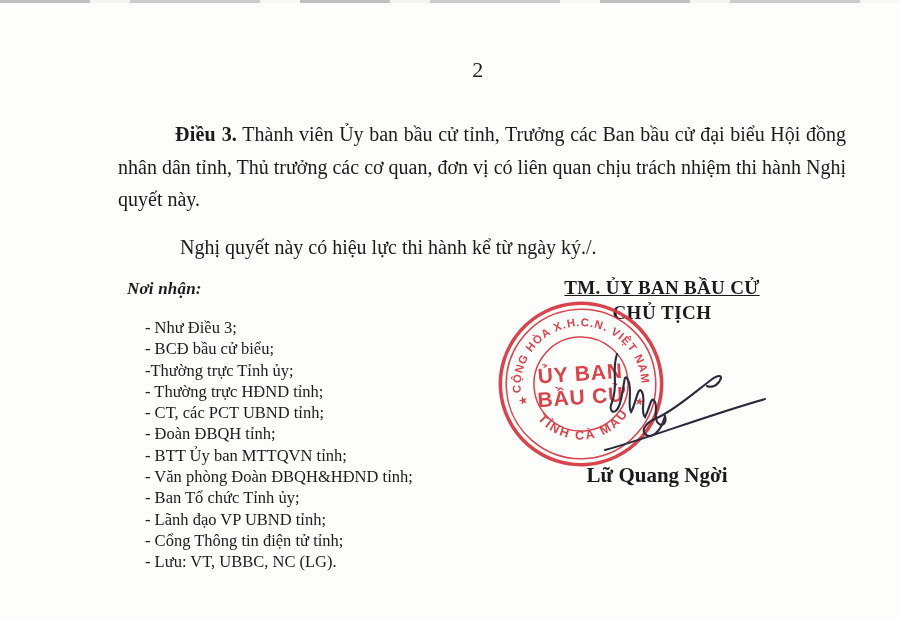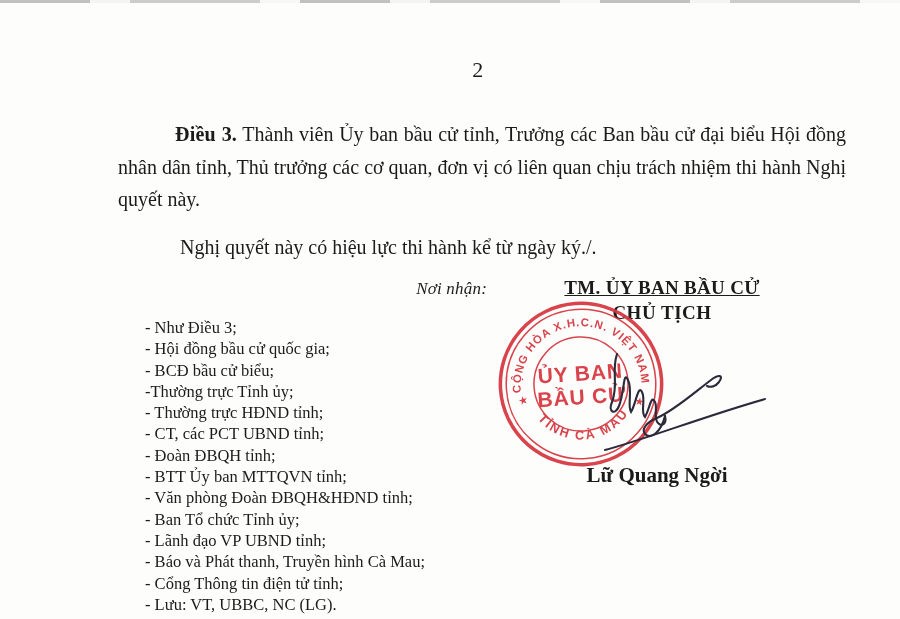--- a/index.html
+++ b/index.html
@@ -35,22 +35,22 @@
   .para-1 b { letter-spacing: .2px; }
   .para-2 {
     position: absolute; top: 211px; left: 180px; width: 670px;
     font-size: 20px; line-height: 32px;
   }
   .recipients {
     position: absolute; top: 279px; left: 127px; width: 360px;
     font-size: 16.5px;
   }
   .recipients-heading {
-    font-weight: normal; font-style: italic; font-size: 17px;
-    margin-bottom: 3px; letter-spacing: .2px; text-align: right;
+    font-weight: bold; font-style: italic; font-size: 17px;
+    margin-bottom: 3px; letter-spacing: .2px;
   }
   .recipients ul {
     list-style: none; margin: 18px; padding: 0;
   }
   .recipients li { line-height: 21.3px; white-space: nowrap; }
   .sign-block {
     position: absolute; top: 275px; left: 490px; width: 344px;
     text-align: center;
   }
   .sign-org   { font-weight: bold; font-size: 19px; line-height: 25px; letter-spacing: .3px; text-decoration: underline; }
@@ -81,31 +81,29 @@
   <div class="page-number">2</div>
 
   <p class="para-1"><b>Điều 3.</b><span> Thành viên Ủy ban bầu cử tỉnh, Trưởng các Ban bầu cử đại biểu Hội đồng nhân dân tỉnh, Thủ trưởng các cơ quan, đơn vị có liên quan chịu trách nhiệm thi hành Nghị quyết này.</span></p>
 
   <p class="para-2">Nghị quyết này có hiệu lực thi hành kể từ ngày ký./.</p>
 
   <div class="recipients">
     <div class="recipients-heading">Nơi nhận:</div>
     <ul>
       <li>- Như Điều 3;</li>
-      <li>- Hội đồng bầu cử quốc gia;</li>
       <li>- BCĐ bầu cử biểu;</li>
       <li>-Thường trực Tỉnh ủy;</li>
       <li>- Thường trực HĐND tỉnh;</li>
       <li>- CT, các PCT UBND tỉnh;</li>
       <li>- Đoàn ĐBQH tỉnh;</li>
       <li>- BTT Ủy ban MTTQVN tỉnh;</li>
       <li>- Văn phòng Đoàn ĐBQH&amp;HĐND tỉnh;</li>
       <li>- Ban Tổ chức Tỉnh ủy;</li>
       <li>- Lãnh đạo VP UBND tỉnh;</li>
-      <li>- Báo và Phát thanh, Truyền hình Cà Mau;</li>
       <li>- Cổng Thông tin điện tử tỉnh;</li>
       <li>- Lưu: VT, UBBC, NC (LG).</li>
     </ul>
   </div>
 
   <div class="sign-block">
     <div class="sign-org">TM. ỦY BAN BẦU CỬ</div>
     <div class="sign-title">CHỦ TỊCH</div>
   </div>
 

